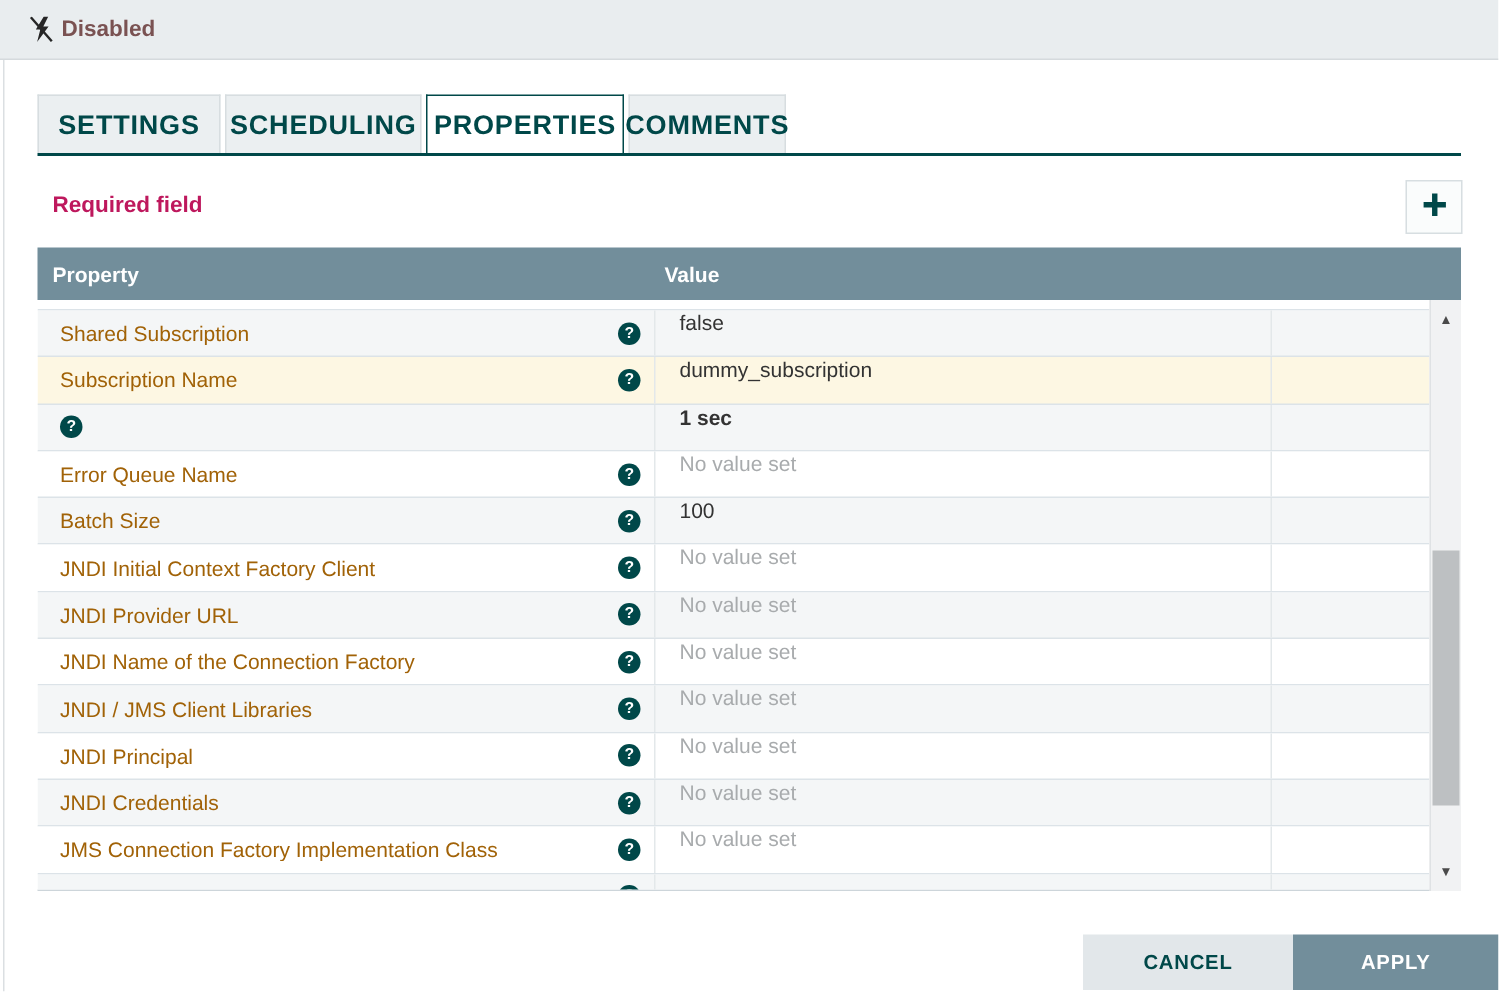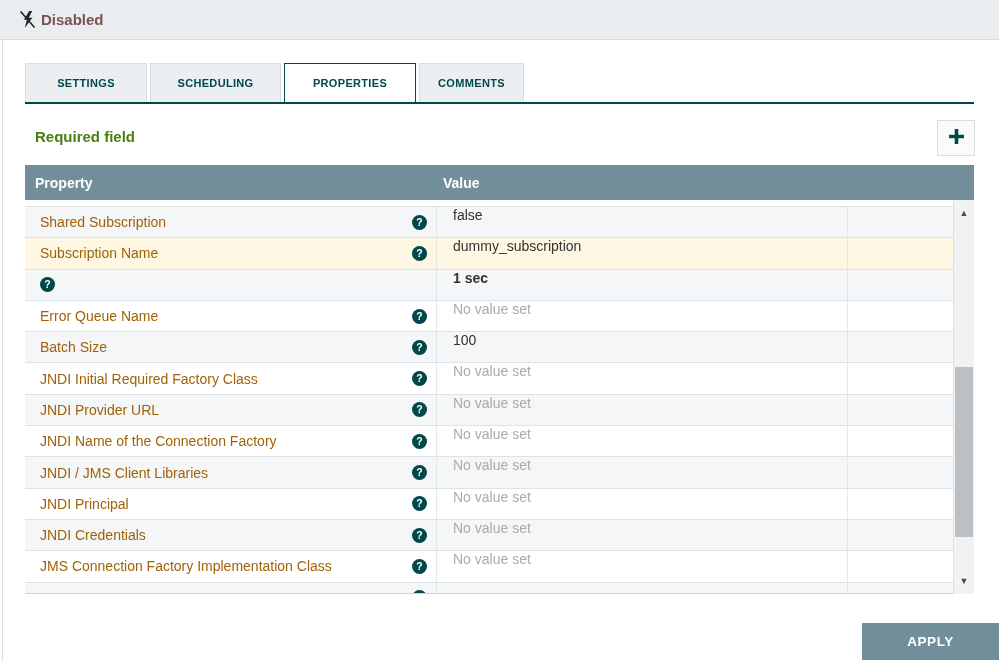--- a/index.html
+++ b/index.html
@@ -27,32 +27,32 @@
   }
   .status-icon{width:18px;height:18px;margin-right:5px;display:inline-flex;align-items:center;justify-content:center;}
   .status-icon svg{width:17px;height:17px;fill:#262626;}
   .status-label{font-size:15px;font-weight:bold;color:var(--status-text);}
 
   
   .tabs{position:absolute;left:25px;top:63px;display:flex;gap:3px;height:39px;}
   .tab{
     height:39px;display:flex;align-items:center;justify-content:center;
     background:#EBEFF1;border:1px solid #D7DDE0;border-bottom:none;
-    color:var(--accent-teal);font-size:11px;font-weight:bold;letter-spacing:.03em;
+    color:var(--accent-teal);font-size:18px;font-weight:bold;letter-spacing:.03em;
     cursor:pointer;
   }
   .tab:nth-child(1){width:122px;}
   .tab:nth-child(2){width:131px;}
   .tab:nth-child(3){width:132px;}
   .tab:nth-child(4){width:105px;}
   .tab.active{background:#ffffff;border:1px solid var(--accent-teal);border-bottom:none;}
   .tabs-underline{position:absolute;left:25px;top:102px;width:949px;height:2px;background:var(--accent-teal);}
 
   
-  .required-hint{position:absolute;left:35px;top:128px;font-size:15px;font-weight:bold;color:#4d7c0f;}
+  .required-hint{position:absolute;left:35px;top:128px;font-size:15px;font-weight:bold;color:#be185d;}
   .add-button{
     position:absolute;left:937px;top:120px;width:38px;height:36px;
     background:#FAFCFC;border:1px solid #D7DEE1;display:flex;align-items:center;justify-content:center;cursor:pointer;
   }
   .add-button svg{width:17px;height:17px;fill:var(--accent-teal);}
 
   
   .prop-table{position:absolute;left:25px;top:165px;width:949px;}
   .thead{
     height:35px;background:var(--table-header-bg);display:flex;align-items:center;
@@ -187,21 +187,21 @@
               <span class="prop-label">Batch Size</span>
               <span class="help-icon">?</span>
             </div>
             <div class="cell-value">
               <span>100</span>
             </div>
             <div class="cell-extra"></div>
           </div>
           <div class="trow even">
             <div class="cell-prop">
-              <span class="prop-label">JNDI Initial Required Factory Class</span>
+              <span class="prop-label">JNDI Initial Context Factory Client</span>
               <span class="help-icon">?</span>
             </div>
             <div class="cell-value noval">
               <span>No value set</span>
             </div>
             <div class="cell-extra"></div>
           </div>
           <div class="trow odd">
             <div class="cell-prop">
               <span class="prop-label">JNDI Provider URL</span>
@@ -274,14 +274,15 @@
           </div>
         </div>
       <div class="scrollbar">
         <div class="sb-arrow sb-up">▲</div>
         <div class="sb-thumb"></div>
         <div class="sb-arrow sb-down">▼</div>
       </div>
     </div>
   </div>
 
+  <button class="footer-btn cancel-button">CANCEL</button>
   <button class="footer-btn apply-button">APPLY</button>
 </div>
 
 </body></html>

